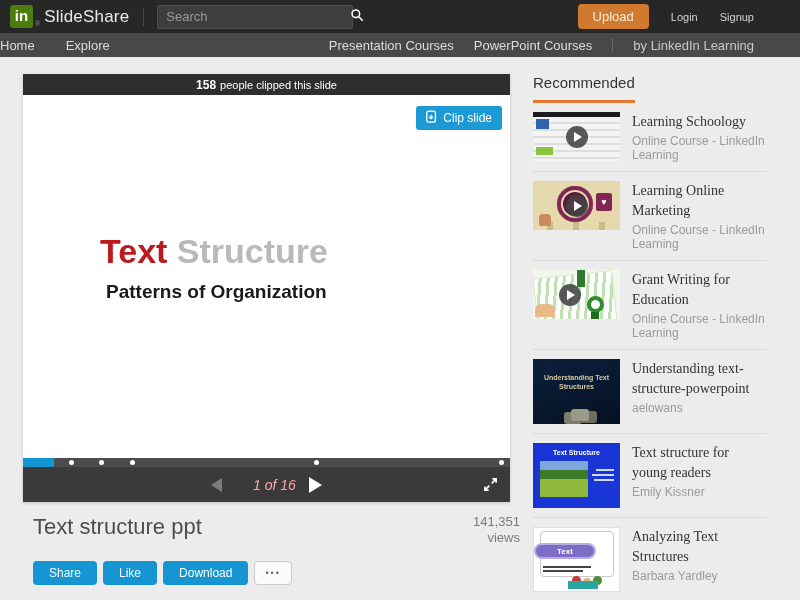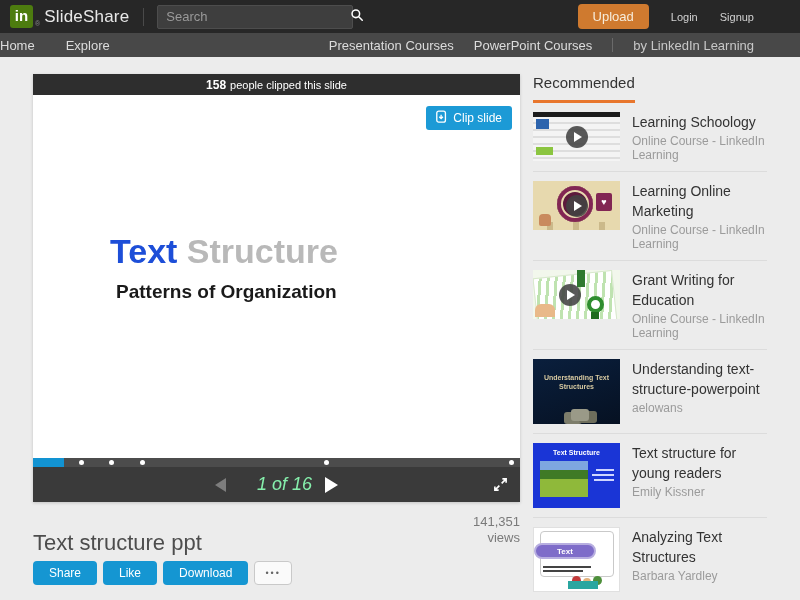--- a/index.html
+++ b/index.html
@@ -31,69 +31,69 @@
   
   .subnav { position:absolute; top:33px; left:0; width:800px; height:24px;
     background:#484848; display:flex; align-items:center; font-size:13px; }
   .subnav a { color:#dcdcdc; text-decoration:none; cursor:pointer; }
   .subnav .left { display:flex; gap:31px; }
   .subnav .right { margin-left:auto; margin-right:46px; display:flex; align-items:center; gap:20px; }
   .subnav .vdiv { width:1px; height:14px; background:#6a6a6a; }
   .subnav .byline { color:#c8c8c8; }
 
   
-  .player { position:absolute; left:33px; top:74px; width:487px;
+  .player { position:absolute; left:23px; top:74px; width:487px;
     box-shadow:0 1px 3px rgba(0,0,0,.18); }
   .clip-banner { height:21px; background:#2e2e2e; color:#fff; display:flex;
     align-items:center; justify-content:center; font-size:11px; gap:4px; }
   .clip-banner b { font-size:12px; }
   .stage { height:363px; background:#ffffff; position:relative; }
   .clip-slide-btn { position:absolute; top:11px; right:8px; background:#1c9ad6;
     color:#fff; border:none; border-radius:3px; font-size:12px; height:24px;
     padding:4px 10px; display:flex; align-items:center; gap:6px; cursor:pointer; }
   .slide-title { position:absolute; left:77px; top:137px; font-size:34px; font-weight:bold; }
-  .slide-title .red { color:#1d4ed8; }
+  .slide-title .red { color:#b91c1c; }
   .slide-title .gray { color:#b9b9b9; }
   .slide-sub { position:absolute; left:83px; top:186px; font-size:19px;
     font-weight:bold; color:#1a1a1a; }
 
   .progress { height:9px; background:#4c4c4c; position:relative; }
   .progress .fill { position:absolute; left:0; top:0; height:100%; width:31px; background:#1293d2; }
   .progress .dot { position:absolute; top:2px; width:5px; height:5px;
     border-radius:50%; background:#fff; cursor:pointer; }
 
   .controls { height:35px; background:#3a3a3a; position:relative; display:flex;
     align-items:center; justify-content:center; gap:13px; }
   .tri-left { width:0; height:0; border-top:7px solid transparent;
     border-bottom:7px solid transparent; border-right:11px solid #7d7d7d; cursor:pointer; }
   .tri-right { width:0; height:0; border-top:8px solid transparent;
     border-bottom:8px solid transparent; border-left:13px solid #fff; cursor:pointer; }
-  .page-num { color:#86efac; font-size:18px; font-style:italic;margin-left:18px; }
+  .page-num { color:#fca5a5; font-size:14px; font-style:italic;margin-left:18px; }
   .fullscreen { position:absolute; right:12px; top:10px; cursor:pointer; }
 
   
   .title-row { position:absolute; left:33px; top:514px; width:487px; display:flex; }
-  .doc-title { font-size:22px; color:#4d4d4d; font-weight:400;margin-top:16px; }
+  .doc-title { font-size:22px; color:#4d4d4d; font-weight:400; }
   .views { margin-left:auto; text-align:right; color:#7a7a7a; font-size:13px; line-height:16px; }
   .actions { position:absolute; left:33px; top:561px; display:flex; gap:6px; }
   .act-btn { background:#1596d2; color:#fff; border:none; border-radius:4px;
     font-size:12px; height:24px; padding:0 16px; cursor:pointer; }
   .more-btn { background:#fafafa; border:1px solid #c9c9c9; border-radius:4px;
     color:#666; height:24px; padding:0 10px; font-size:9px; letter-spacing:2px; cursor:pointer; }
 
   
   .sidebar { position:absolute; left:533px; top:74px; width:234px; }
   .rec-head { font-size:15px; color:#333; display:inline-block;
     padding-bottom:9px; border-bottom:3px solid #e8762d; }
   .rec-item { display:flex; padding:9px 0; border-bottom:1px solid #dcdcdc; cursor:pointer; }
   .rec-item:first-of-type { border-top:1px solid #e4e4e4; }
   .thumb { width:87px; margin-right:12px; flex:none; position:relative; overflow:hidden; }
   .thumb.course { height:49px; }
   .thumb.slide { height:65px; }
-  .rec-text .t { font-size:14px; color:#333; line-height:20px; }
+  .rec-text .t { font-size:14px; color:#333; line-height:20px;font-family:Liberation Serif, serif; }
   .rec-text .s { font-size:12px; color:#9b9b9b; margin-top:2px; }
   .play-ov { position:absolute; left:50%; top:50%; transform:translate(-50%,-50%);
     width:22px; height:22px; border-radius:50%; background:rgba(66,66,66,.88);
     display:flex; align-items:center; justify-content:center; }
   .play-ov::after { content:""; display:block; margin-left:2px; width:0; height:0;
     border-top:5px solid transparent; border-bottom:5px solid transparent;
     border-left:8px solid #fff; }
 
   
   .th1 { background:#dadada; }

